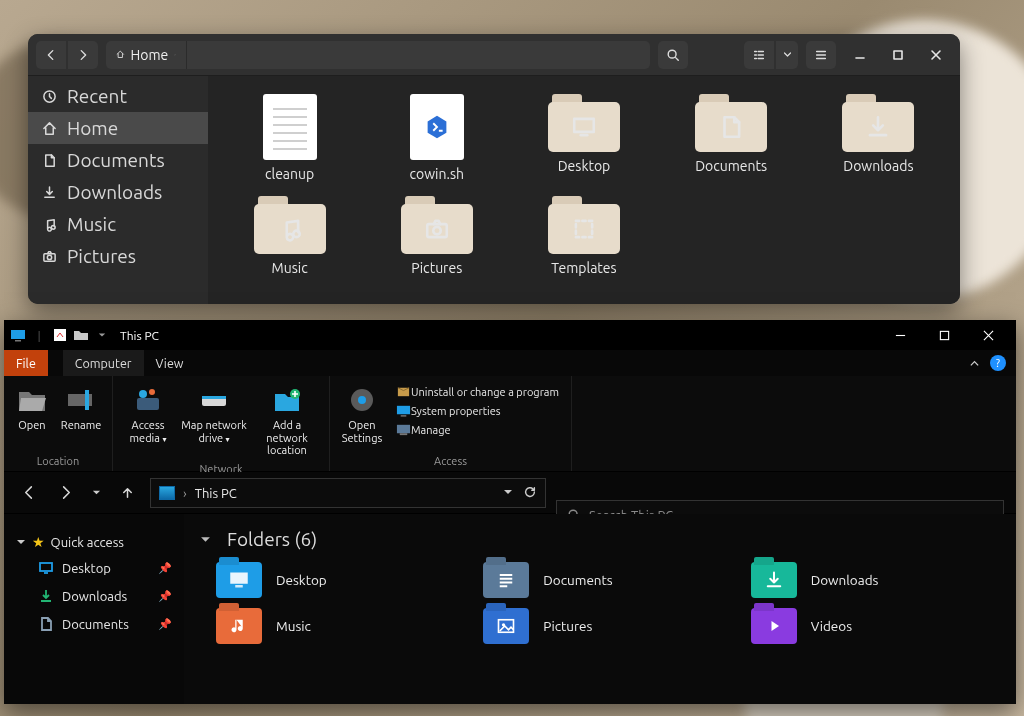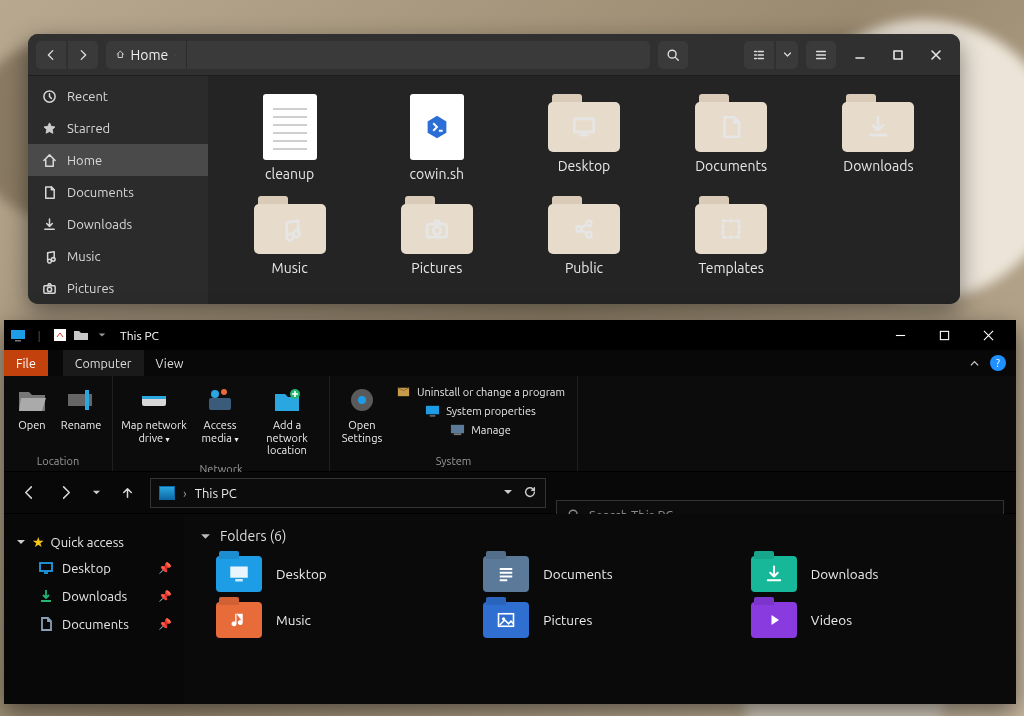--- a/index.html
+++ b/index.html
@@ -24,21 +24,21 @@
   .n-nav-group .n-btn:last-child{border-radius:0 5px 5px 0;}
   .n-pathbar { flex:1; height:28px; background:#3a3a3a; border-radius:5px; display:flex; align-items:center;}
   .n-path-seg { display:flex; align-items:center; gap:6px; padding:0 10px; height:100%; border-right:1px solid #2b2b2b;}
   .n-path-home { font-size:14px; color:#eee;}
   .n-winctl { display:flex; gap:14px; padding:0 4px;}
   .n-win { width:24px; height:24px; display:flex;align-items:center;justify-content:center; cursor:pointer;}
   .n-win svg { width:12px;height:12px; fill:none; stroke:#ccc; stroke-width:1.6;}
 
   .n-body { flex:1; display:flex; min-height:0;}
   .n-sidebar { width: 180px; background:#2b2b2b; padding-top:4px;}
-  .n-side-item { display:flex; align-items:center; gap:10px; height:32px; padding:0 14px; font-size:13px; color:#d8d8d8; cursor:pointer;}
+  .n-side-item { display:flex; align-items:center; gap:10px; height:32px; padding:0 14px; font-size:19px; color:#d8d8d8; cursor:pointer;}
   .n-side-item.active { background:#4a4a4a;}
   .n-side-item svg{width:15px;height:15px; fill:#ccc; stroke:#ccc;}
 
   .n-content { flex:1; background:#242424; padding: 14px 8px; display:grid; grid-template-columns: repeat(5, 1fr); grid-auto-rows: min-content; gap: 6px 0;}
   .n-item { display:flex; flex-direction:column; align-items:center; gap:6px; padding:4px; cursor:pointer;}
   .n-item-label { font-size:14px; color:#e8e8e8;text-align:right;}
   .ic-doc { width:54px; height:66px; background:#fff; border-radius:3px; position:relative;}
   .ic-doc::after{content:"";position:absolute;left:10px;right:10px;top:14px;bottom:10px;background:repeating-linear-gradient(#cfcfcf 0 2px, transparent 2px 8px);}
   .ic-sh { width:54px; height:66px; background:#fff; border-radius:3px; display:flex;align-items:center;justify-content:center;}
   .ic-sh svg{width:30px;height:30px;fill:#2b6fd6;}
@@ -69,21 +69,21 @@
   .ex-help { width:16px;height:16px;border-radius:50%;background:#1e90ff;color:#fff;font-size:11px;display:flex;align-items:center;justify-content:center;}
 
   .ex-ribbon { height:96px; background:#0c0c0c; display:flex; border-bottom:1px solid #000; font-size:11px;}
   .r-group { display:flex; flex-direction:column; border-right:1px solid #1f1f1f; padding:4px 6px 2px;}
   .r-row { display:flex; gap:2px;}
   .r-big { width:58px; display:flex;flex-direction:column;align-items:center;gap:3px; padding:4px 2px; cursor:pointer;}
   .r-big .ri-ic{width:32px;height:32px;display:flex;align-items:center;justify-content:center;}
   .r-big-label{text-align:center;line-height:1.15;color:#eee;}
   .r-group-label{margin-top:auto; text-align:center;color:#9a9a9a;padding:2px 0;}
   .r-small-list{display:flex;flex-direction:column;gap:4px;padding:4px 6px;}
-  .r-small{display:flex;align-items:center;gap:6px;cursor:pointer;color:#e8e8e8;justify-content:center;}
+  .r-small{display:flex;align-items:center;cursor:pointer;color:#e8e8e8;}
   .r-small svg,.r-small .sq{width:15px;height:15px;}
 
   .ex-addr { height:42px; background:#080808; display:flex; align-items:center; gap:10px; padding:0 12px; border-bottom:1px solid #000;}
   .ex-navbtn { width:26px;height:26px;display:flex;align-items:center;justify-content:center;cursor:pointer;color:#ccc;}
   .ex-navbtn svg{width:15px;height:15px;fill:#d8d8d8;}
   .ex-crumb { flex: 1 1 auto; height:30px; border:1px solid #333; background:#0c0c0c; display:flex;align-items:center;padding:0 8px;gap:8px;font-size:13px;}
   .ex-crumb .pc-ic{width:16px;height:14px;background:linear-gradient(#2aa7e0,#0d6aa8);border:1px solid #0d6aa8;}
   .ex-crumb .sep{color:#999;}
   .ex-crumb-actions{margin-left:auto;display:flex;gap:10px;color:#ccc;}
   .ex-search { width:448px; height:30px; border:1px solid #333; background:#0c0c0c; display:flex;align-items:center;gap:8px;padding:0 10px;color:#8a8a8a;font-size:13px;margin-top:44px;}
@@ -92,21 +92,21 @@
   .ex-body { flex:1; display:flex; min-height:0;}
   .ex-side { width:180px; background:#080808; padding:16px 6px; font-size:13px;}
   .ex-qa-head{display:flex;align-items:center;gap:6px;padding:4px 6px;cursor:pointer;}
   .ex-qa-head svg.caret{width:10px;height:10px;fill:#ccc;}
   .ex-qa-head .star{color:#f5c518;font-size:14px;}
   .ex-side-item{display:flex;align-items:center;gap:8px;padding:6px 6px 6px 28px;cursor:pointer;}
   .ex-side-item .pin{margin-left:auto;color:#777;font-size:11px;}
   .ex-side-item svg{width:16px;height:16px;}
 
   .ex-main { flex:1; background:#0a0a0a; padding:10px 14px; overflow:auto;}
-  .ex-sect-head{display:flex;align-items:center;gap:9px;color:#ddd;font-size:14px;padding:4px 2px;cursor:pointer;}
+  .ex-sect-head{display:flex;align-items:center;gap:16px;color:#ddd;font-size:19px;padding:4px 2px;cursor:pointer;}
   .ex-sect-head svg{width:11px;height:11px;fill:#bbb;}
   .ex-grid{display:grid; grid-template-columns: repeat(3, 1fr); gap:10px 20px; padding:8px 4px 4px 18px;}
   .ex-folder{display:flex;align-items:center;gap:14px;cursor:pointer;}
   .ex-folder .fld{width:46px;height:36px;border-radius:4px;position:relative;}
   .ex-folder .fld::before{content:"";position:absolute;left:3px;top:-5px;width:20px;height:8px;border-radius:2px 2px 0 0;background:inherit;filter:brightness(.9);}
   .ex-folder .fld .glyph{position:absolute;inset:0;display:flex;align-items:center;justify-content:center;color:#fff;}
   .ex-folder-label{font-size:13.5px;color:#eee;}
   .c-desktop{background:#1e9de7;} .c-documents{background:#5b7a99;} .c-downloads{background:#17b89a;}
   .c-music{background:#e86b3a;} .c-pictures{background:#2f6fd1;} .c-videos{background:#8a3be0;}
 
@@ -189,26 +189,20 @@
   </div>
   <div class="n-body">
     <div class="n-sidebar" id="n-sidebar">
         <div class="n-side-item">
           <svg viewBox="0 0 16 16">
             <circle cx="8" cy="8" r="6" class="stk"></circle>
             <path class="stk" d="M8 5v3l2 2"></path>
           </svg>
           <span>Recent</span>
         </div>
-        <div class="n-side-item">
-          <svg viewBox="0 0 16 16">
-            <path d="M8 2l1.8 3.7 4 .6-2.9 2.8.7 4L8 11.2 4.4 13l.7-4L2.2 6.3l4-.6z" fill="#ccc"></path>
-          </svg>
-          <span>Starred</span>
-        </div>
         <div class="n-side-item active">
           <svg viewBox="0 0 16 16">
             <path class="stk" d="M2 8 8 2l6 6M4 7v7h8V7"></path>
           </svg>
           <span>Home</span>
         </div>
         <div class="n-side-item">
           <svg viewBox="0 0 16 16">
             <path class="stk" d="M4 2h6l3 3v9H4z"></path>
             <path class="stk" d="M10 2v3h3"></path>
@@ -303,34 +297,20 @@
             <div class="tab"></div>
             <div class="body">
               <svg viewBox="0 0 16 16">
                 <rect x="2" y="5" width="12" height="8" rx="1" class="stk"></rect>
                 <circle cx="8" cy="9" r="2.3" class="stk"></circle>
                 <path class="stk" d="M6 5l1-2h2l1 2"></path>
               </svg>
             </div>
           </div>
           <span class="n-item-label">Pictures</span>
-        </div>
-        <div class="n-item">
-          <div class="ic-folder">
-            <div class="tab"></div>
-            <div class="body">
-              <svg viewBox="0 0 16 16">
-                <circle cx="5" cy="8" r="1.6" class="stk"></circle>
-                <circle cx="11" cy="4.5" r="1.6" class="stk"></circle>
-                <circle cx="11" cy="11.5" r="1.6" class="stk"></circle>
-                <path class="stk" d="M6.4 7.2 9.6 5.2M6.4 8.8l3.2 2"></path>
-              </svg>
-            </div>
-          </div>
-          <span class="n-item-label">Public</span>
         </div>
         <div class="n-item">
           <div class="ic-folder">
             <div class="tab"></div>
             <div class="body">
               <svg viewBox="0 0 16 16">
                 <rect x="3" y="3" width="10" height="10" class="stk" stroke-dasharray="2 2"></rect>
               </svg>
             </div>
           </div>
@@ -419,38 +399,38 @@
               </svg>
             </span>
           <span class="r-big-label">Rename</span>
         </div>
       </div>
       <div class="r-group-label">Location</div>
     </div>
 
     <div class="r-group">
       <div class="r-row">
-        <div class="r-big" style="width:70px">
-          <span class="ri-ic">
-              <svg viewBox="0 0 32 32">
-                <rect x="4" y="12" width="24" height="10" rx="2" fill="#d8d8d8"></rect>
-                <rect x="4" y="12" width="24" height="3" fill="#2aa7e0"></rect>
-              </svg>
-            </span>
-          <span class="r-big-label"><span>Map network drive</span> <span style="font-size:8px">▾</span></span>
-        </div>
         <div class="r-big">
           <span class="ri-ic">
               <svg viewBox="0 0 32 32">
                 <rect x="5" y="14" width="22" height="12" rx="2" fill="#3b5b7a"></rect>
                 <circle cx="11" cy="10" r="4" fill="#2aa7e0"></circle>
                 <circle cx="20" cy="8" r="3" fill="#e86b3a"></circle>
               </svg>
             </span>
           <span class="r-big-label"><span>Access media</span> <span style="font-size:8px">▾</span></span>
+        </div>
+        <div class="r-big" style="width:70px">
+          <span class="ri-ic">
+              <svg viewBox="0 0 32 32">
+                <rect x="4" y="12" width="24" height="10" rx="2" fill="#d8d8d8"></rect>
+                <rect x="4" y="12" width="24" height="3" fill="#2aa7e0"></rect>
+              </svg>
+            </span>
+          <span class="r-big-label"><span>Map network drive</span> <span style="font-size:8px">▾</span></span>
         </div>
         <div class="r-big" style="width:72px">
           <span class="ri-ic">
               <svg viewBox="0 0 32 32">
                 <path d="M4 10h10l3 3h11v14H4z" fill="#2aa7e0"></path>
                 <circle cx="24" cy="10" r="5" fill="#22b573"></circle>
                 <path d="M24 7v6M21 10h6" stroke="#fff" stroke-width="1.6"></path>
               </svg>
             </span>
           <span class="r-big-label">Add a network location</span>
@@ -487,21 +467,21 @@
           </div>
           <div class="r-small">
             <svg viewBox="0 0 16 16">
                 <rect x="1" y="3" width="14" height="9" fill="#5b7a99"></rect>
                 <path d="M4 13h8" stroke="#777" stroke-width="2"></path>
               </svg>
             <span>Manage</span>
           </div>
         </div>
       </div>
-      <div class="r-group-label">System</div>
+      <div class="r-group-label">Access</div>
     </div>
   </div>
 
   <div class="ex-addr">
     <div class="ex-navbtn">
         <svg viewBox="0 0 16 16">
           <path d="M10 2 4 8l6 6" class="stk" style="stroke:#d8d8d8"></path>
         </svg>
       </div>
     <div class="ex-navbtn">

